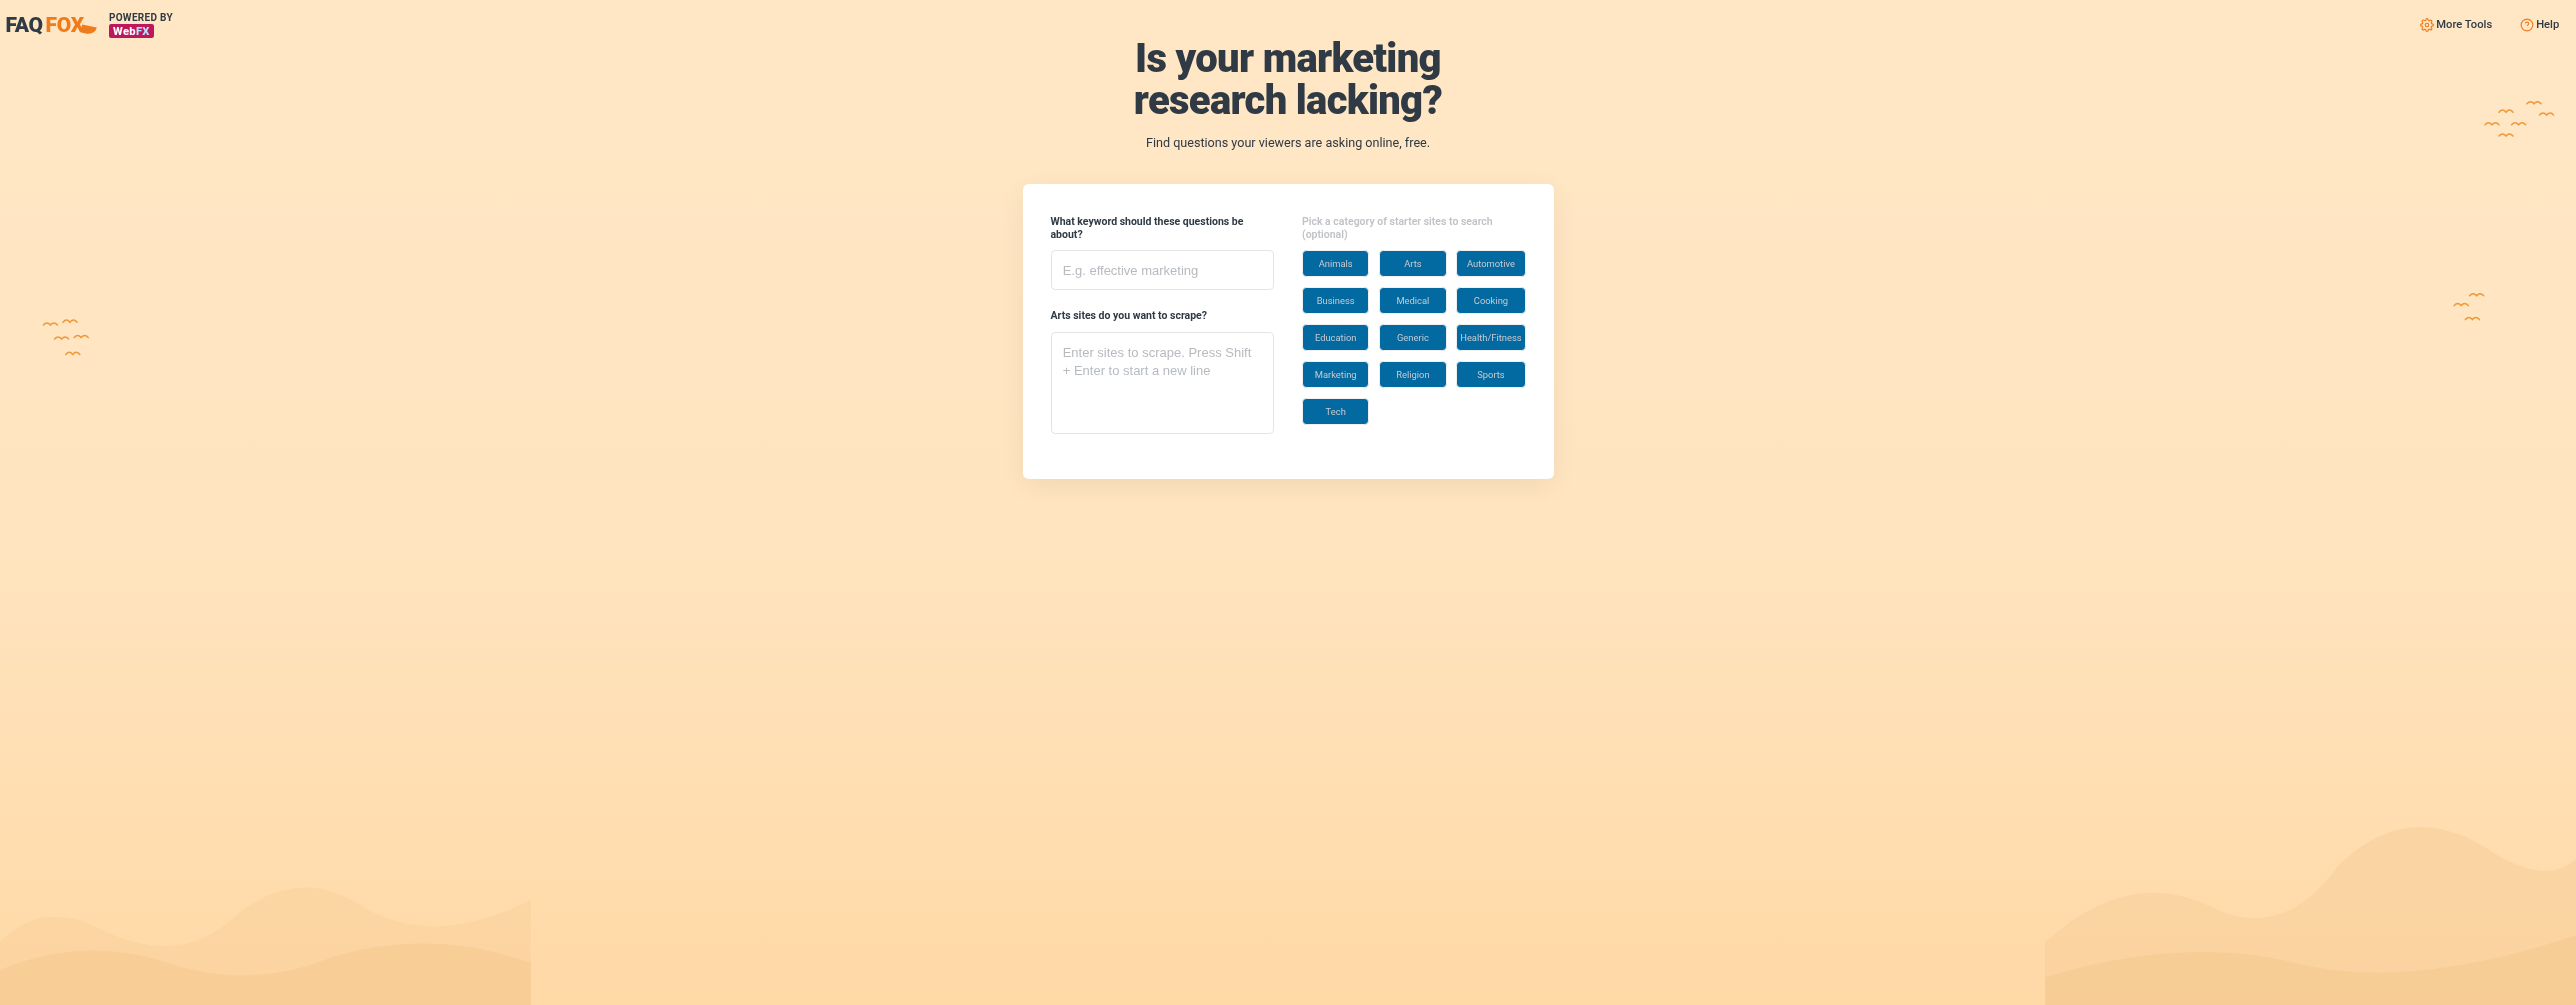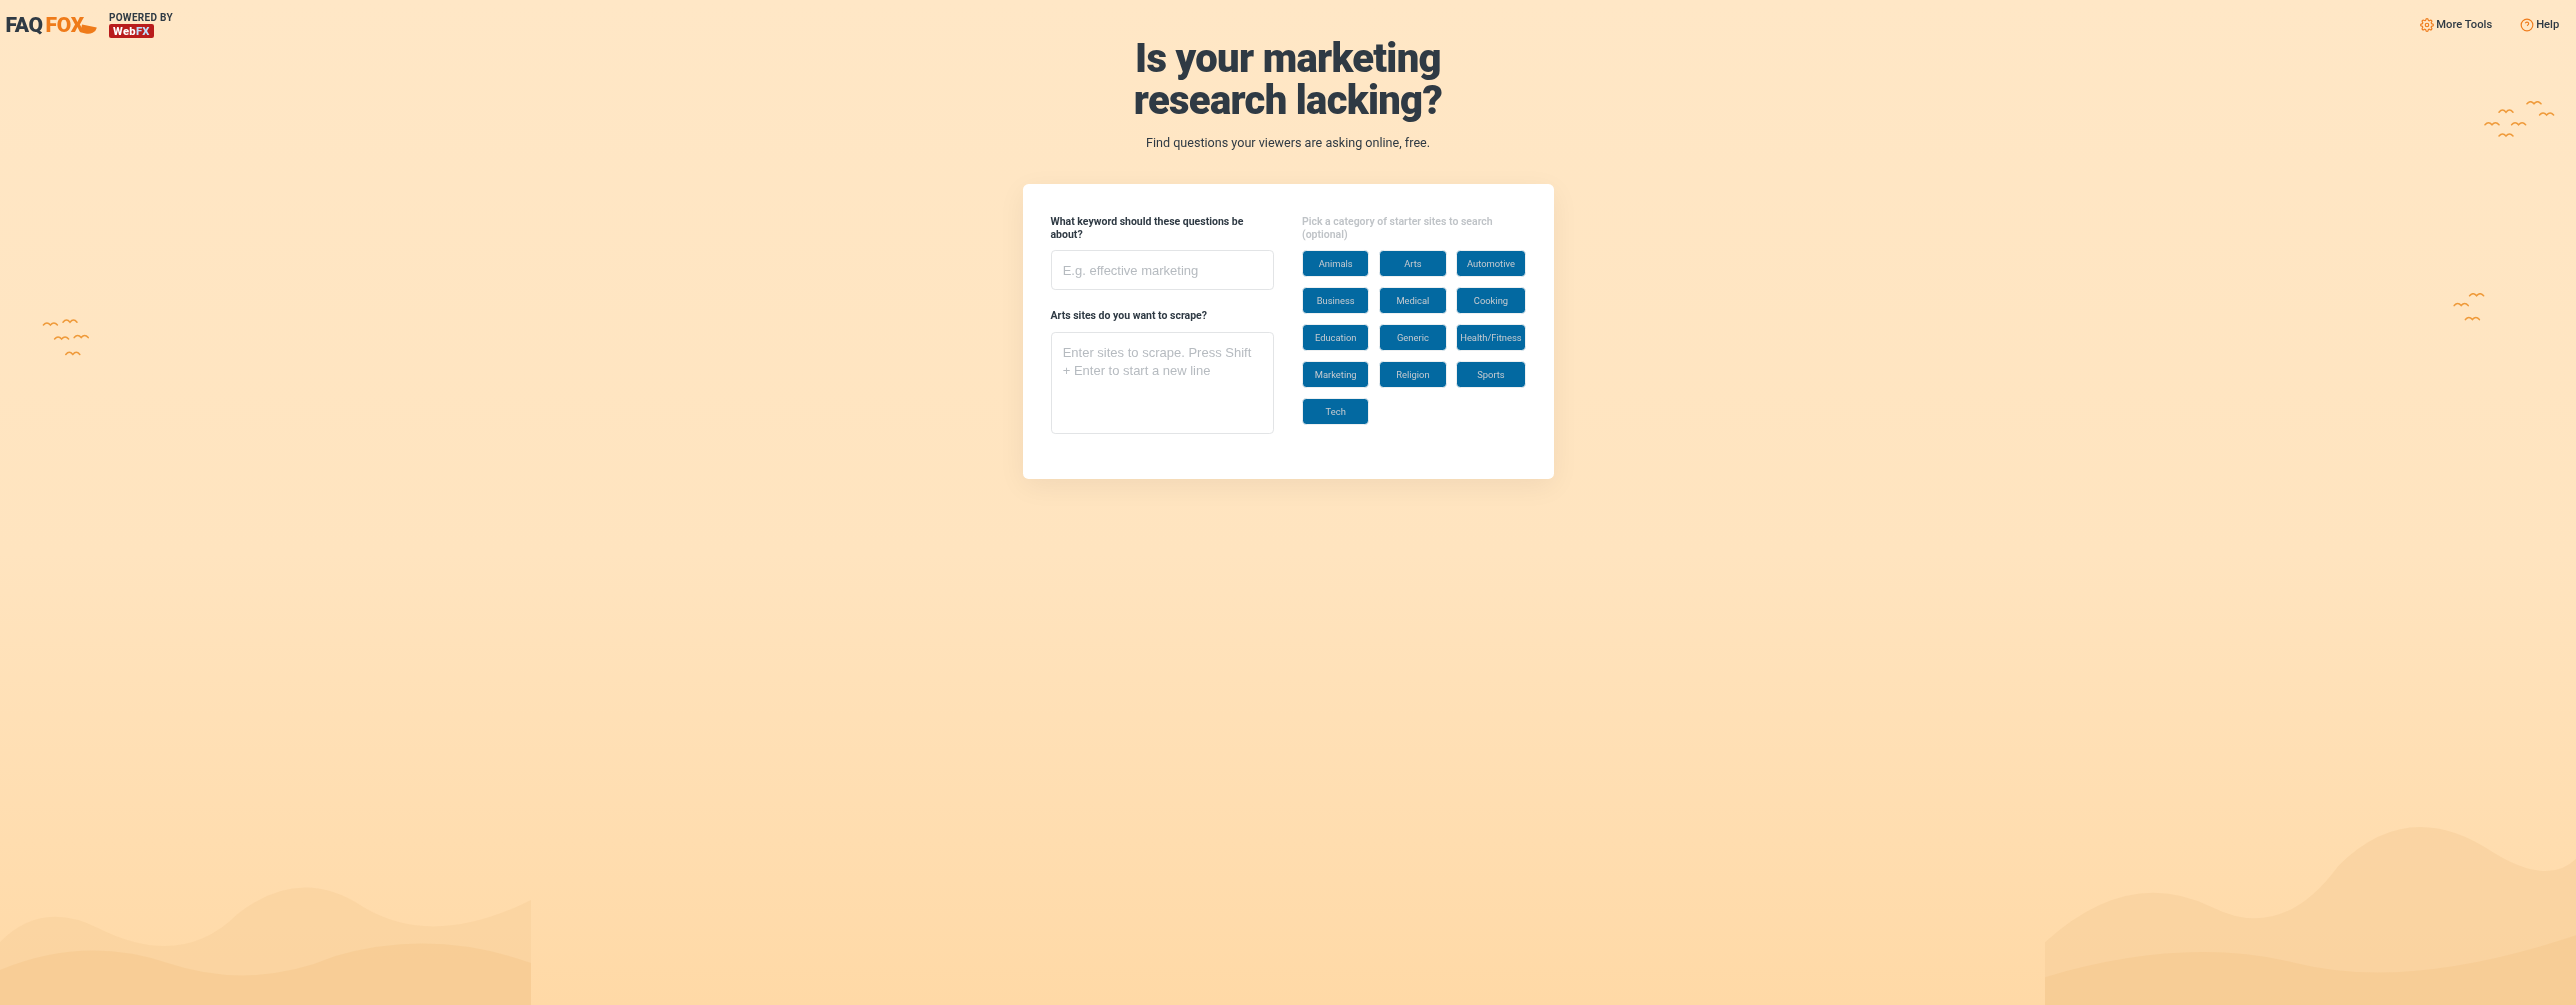--- a/index.html
+++ b/index.html
@@ -40,21 +40,21 @@
     bottom:2.8px;
     width:15.4px; height:8.4px;
     background:#ef7b1a;
     border-radius:0 0 9.8px 0 / 0 0 7px 0;
     transform:rotate(12deg);
   }
   .powered { display:flex; flex-direction:column; align-items:flex-start; margin-left:18px; }
   .powered-label { font-size:10px; font-weight:700; letter-spacing:0.3px; color:#2f3a44; }
   .webfx-badge {
     margin-top:1.4px;
-    background:#b91c1c;
+    background:#be185d;
     color:#fff;
     font-weight:800;
     font-size:11.2px;
     padding:0.7px 4.2px;
     border-radius:2.1px;
     letter-spacing:0.3px;
   }
   .webfx-badge .fx{ color:#bfe0ff; }
 
   .header-spacer { flex:1; }

